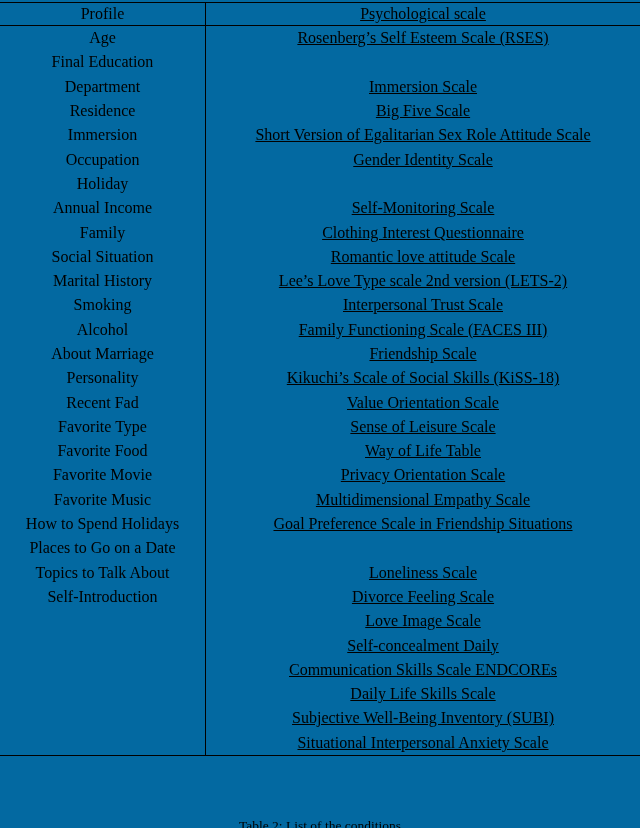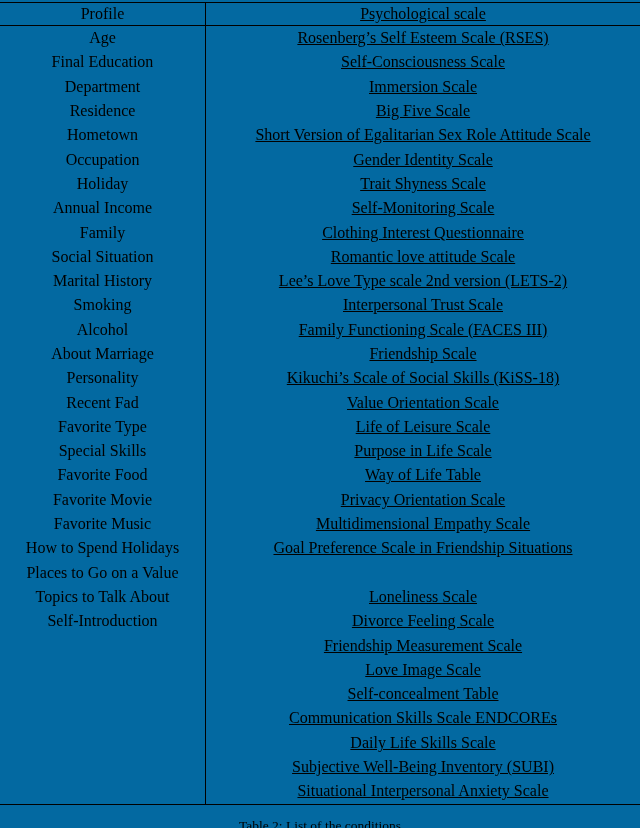--- a/index.html
+++ b/index.html
@@ -68,41 +68,39 @@
       <div class="cell left">Profile</div>
       <div class="cell right">Psychological scale</div>
     </div>
     <div id="table-body">
         <div class="row">
           <div class="cell left">Age</div>
           <div class="cell right">Rosenberg’s Self Esteem Scale (RSES)</div>
         </div>
         <div class="row">
           <div class="cell left">Final Education</div>
-          <div class="cell right">Self-Consciousness Scale</div>
         </div>
         <div class="row">
           <div class="cell left">Department</div>
           <div class="cell right">Immersion Scale</div>
         </div>
         <div class="row">
           <div class="cell left">Residence</div>
           <div class="cell right">Big Five Scale</div>
         </div>
         <div class="row">
-          <div class="cell left">Hometown</div>
+          <div class="cell left">Immersion</div>
           <div class="cell right">Short Version of Egalitarian Sex Role Attitude Scale</div>
         </div>
         <div class="row">
           <div class="cell left">Occupation</div>
           <div class="cell right">Gender Identity Scale</div>
         </div>
         <div class="row">
           <div class="cell left">Holiday</div>
-          <div class="cell right">Trait Shyness Scale</div>
         </div>
         <div class="row">
           <div class="cell left">Annual Income</div>
           <div class="cell right">Self-Monitoring Scale</div>
         </div>
         <div class="row">
           <div class="cell left">Family</div>
           <div class="cell right">Clothing Interest Questionnaire</div>
         </div>
         <div class="row">
@@ -128,64 +126,56 @@
         <div class="row">
           <div class="cell left">Personality</div>
           <div class="cell right">Kikuchi’s Scale of Social Skills (KiSS-18)</div>
         </div>
         <div class="row">
           <div class="cell left">Recent Fad</div>
           <div class="cell right">Value Orientation Scale</div>
         </div>
         <div class="row">
           <div class="cell left">Favorite Type</div>
-          <div class="cell right">Life of Leisure Scale</div>
-        </div>
-        <div class="row">
-          <div class="cell left">Special Skills</div>
-          <div class="cell right">Purpose in Life Scale</div>
+          <div class="cell right">Sense of Leisure Scale</div>
         </div>
         <div class="row">
           <div class="cell left">Favorite Food</div>
           <div class="cell right">Way of Life Table</div>
         </div>
         <div class="row">
           <div class="cell left">Favorite Movie</div>
           <div class="cell right">Privacy Orientation Scale</div>
         </div>
         <div class="row">
           <div class="cell left">Favorite Music</div>
           <div class="cell right">Multidimensional Empathy Scale</div>
         </div>
         <div class="row">
           <div class="cell left">How to Spend Holidays</div>
           <div class="cell right">Goal Preference Scale in Friendship Situations</div>
         </div>
         <div class="row">
-          <div class="cell left">Places to Go on a Value</div>
+          <div class="cell left">Places to Go on a Date</div>
         </div>
         <div class="row">
           <div class="cell left">Topics to Talk About</div>
           <div class="cell right">Loneliness Scale</div>
         </div>
         <div class="row">
           <div class="cell left">Self-Introduction</div>
           <div class="cell right">Divorce Feeling Scale</div>
         </div>
         <div class="row">
           <div class="cell left"></div>
-          <div class="cell right">Friendship Measurement Scale</div>
-        </div>
-        <div class="row">
-          <div class="cell left"></div>
           <div class="cell right">Love Image Scale</div>
         </div>
         <div class="row">
           <div class="cell left"></div>
-          <div class="cell right">Self-concealment Table</div>
+          <div class="cell right">Self-concealment Daily</div>
         </div>
         <div class="row">
           <div class="cell left"></div>
           <div class="cell right">Communication Skills Scale ENDCOREs</div>
         </div>
         <div class="row">
           <div class="cell left"></div>
           <div class="cell right">Daily Life Skills Scale</div>
         </div>
         <div class="row">

